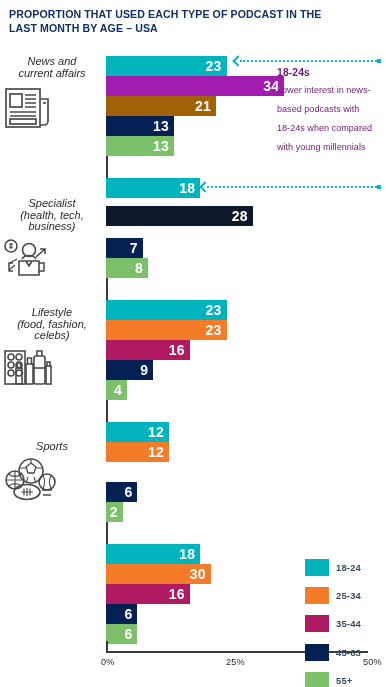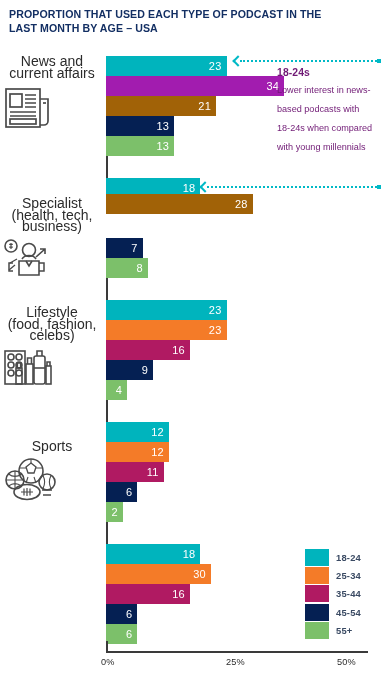--- a/index.html
+++ b/index.html
@@ -56,43 +56,44 @@
     background: #3a3a3a;
   }
 
   
   .cat {
     position: absolute;
     left: 2px; width: 100px;
     text-align: center;
   }
   .cat-label {
-    font-size: 14px;
+    font-size: 11px;
     line-height: 11.6px;
     color: #2b2b2b;
     white-space: pre-line;
+    font-style: italic;
   }
   .cat-icon {
     margin: 4px auto 0;
     display: block;
   }
 
   
   .bar {
     position: absolute;
     height: 20px;
     left: 106px;
   }
   .bar-val {
     position: absolute;
     right: 5px; top: 0;
     height: 20px;
     line-height: 20px;
-    font-size: 11px;
-    font-weight: normal;
+    font-size: 14px;
+    font-weight: bold;
     color: #ffffff;
     letter-spacing: 0.2px;
   }
 
   
   .anno-box {
     position: absolute;
     left: 277px; top: 66px; width: 96px;
     color: #701a75;
   }
@@ -120,21 +121,21 @@
   .chev {
     position: absolute;
     width: 8px; height: 8px;
     border-left: 2px solid #00b9c6;
     border-bottom: 2px solid #00b9c6;
     transform: rotate(45deg);
   }
 
   
   .legend { position: absolute; left: 305px; top: 548px; }
-  .legend-row { display: flex; align-items: center; height: 18.4px; }
+  .legend-row { display: flex; align-items: center; height: 18.4px; margin-top: 10px; }
   .legend-sw { width: 24px; height: 17px; flex: 0 0 auto; }
   .legend-tx {
     margin-left: 7px;
     font-size: 9.4px;
     font-weight: bold;
     color: #3a4a63;
     letter-spacing: 0.2px;
     white-space: nowrap;
   }
 
@@ -243,21 +244,21 @@
         <span class="bar-val">13</span>
       </div>
     <div class="bar" style="top:136px; width:68.1px;  background:#7cc06a;">
         <span class="bar-val">13</span>
       </div>
     <div class="baseline-stub" style="top:156px; height:22px;"></div>
 
     <div class="bar" style="top:178px; width:94.3px;  background:#00b4bd;">
         <span class="bar-val">18</span>
       </div>
-    <div class="bar" style="top:194px; width:146.7px; background:#a16207;">
+    <div class="bar" style="top:206px; width:146.7px; background:#0f172a;">
         <span class="bar-val">28</span>
       </div>
     <div class="bar" style="top:238px; width:36.7px;  background:#052053;">
         <span class="bar-val">7</span>
       </div>
     <div class="bar" style="top:258px; width:41.9px;  background:#7cc06a;">
         <span class="bar-val">8</span>
       </div>
     <div class="baseline-stub" style="top:278px; height:22px;"></div>
 
@@ -276,23 +277,20 @@
     <div class="bar" style="top:380px; width:21.0px;  background:#7cc06a;">
         <span class="bar-val">4</span>
       </div>
     <div class="baseline-stub" style="top:400px; height:22px;"></div>
 
     <div class="bar" style="top:422px; width:62.9px;  background:#00b4bd;">
         <span class="bar-val">12</span>
       </div>
     <div class="bar" style="top:442px; width:62.9px;  background:#f47b28;">
         <span class="bar-val">12</span>
-      </div>
-    <div class="bar" style="top:462px; width:57.6px;  background:#b01a62;">
-        <span class="bar-val">11</span>
       </div>
     <div class="bar" style="top:482px; width:31.4px;  background:#052053;">
         <span class="bar-val">6</span>
       </div>
     <div class="bar" style="top:502px; width:16.8px;  background:#7cc06a;">
         <span class="bar-val">2</span>
       </div>
     <div class="baseline-stub" style="top:522px; height:22px;"></div>
 
     <div class="bar" style="top:544px; width:94.3px;  background:#00b4bd;">
@@ -308,21 +306,21 @@
         <span class="bar-val">6</span>
       </div>
     <div class="bar" style="top:624px; width:31.4px;  background:#7cc06a;">
         <span class="bar-val">6</span>
       </div>
 
     <div class="axis-tick-left"></div>
     <div class="axis-line"></div>
     <div class="axis-label" style="left:101px;">0%</div>
     <div class="axis-label" style="left:226px;">25%</div>
-    <div class="axis-label" style="left:337px;">50%</div>
+    <div class="axis-label" style="left:363px;">50%</div>
 
     <div class="chev" style="left:234px; top:57px;"></div>
     <div class="dotline" style="left:240px; top:60px; width:137px;"></div>
     <div class="dotdot" style="left:377px; top:59px;"></div>
 
     <div class="chev" style="left:201px; top:183px;"></div>
     <div class="dotline" style="left:207px; top:186px; width:170px;"></div>
     <div class="dotdot" style="left:377px; top:185px;"></div>
 
     <div class="anno-box">
@@ -344,21 +342,21 @@
       <div class="legend-row">
         <span class="legend-sw" style="background:#f47b28;"></span>
         <span class="legend-tx">25-34</span>
       </div>
       <div class="legend-row">
         <span class="legend-sw" style="background:#b01a62;"></span>
         <span class="legend-tx">35-44</span>
       </div>
       <div class="legend-row">
         <span class="legend-sw" style="background:#052053;"></span>
-        <span class="legend-tx">45-54</span>
+        <span class="legend-tx">45-63</span>
       </div>
       <div class="legend-row">
         <span class="legend-sw" style="background:#7cc06a;"></span>
         <span class="legend-tx">55+</span>
       </div>
     </div>
 
   </div>
 </div>
 

